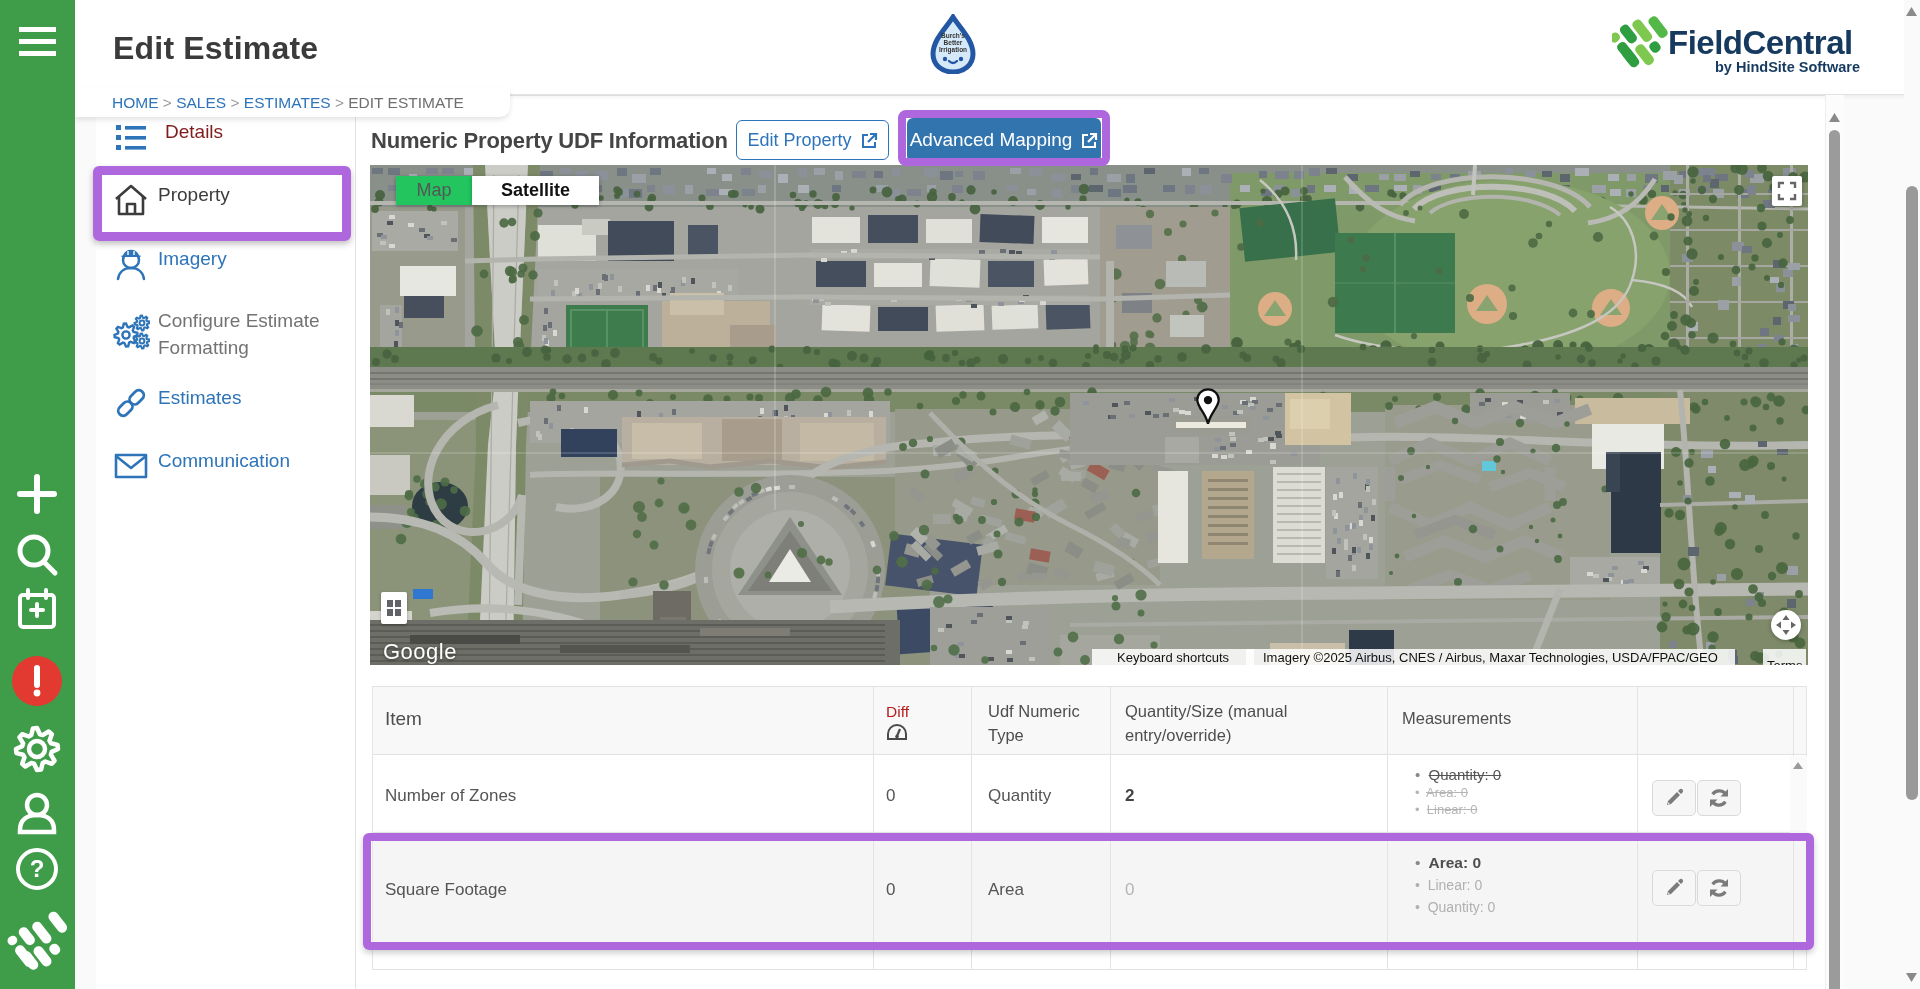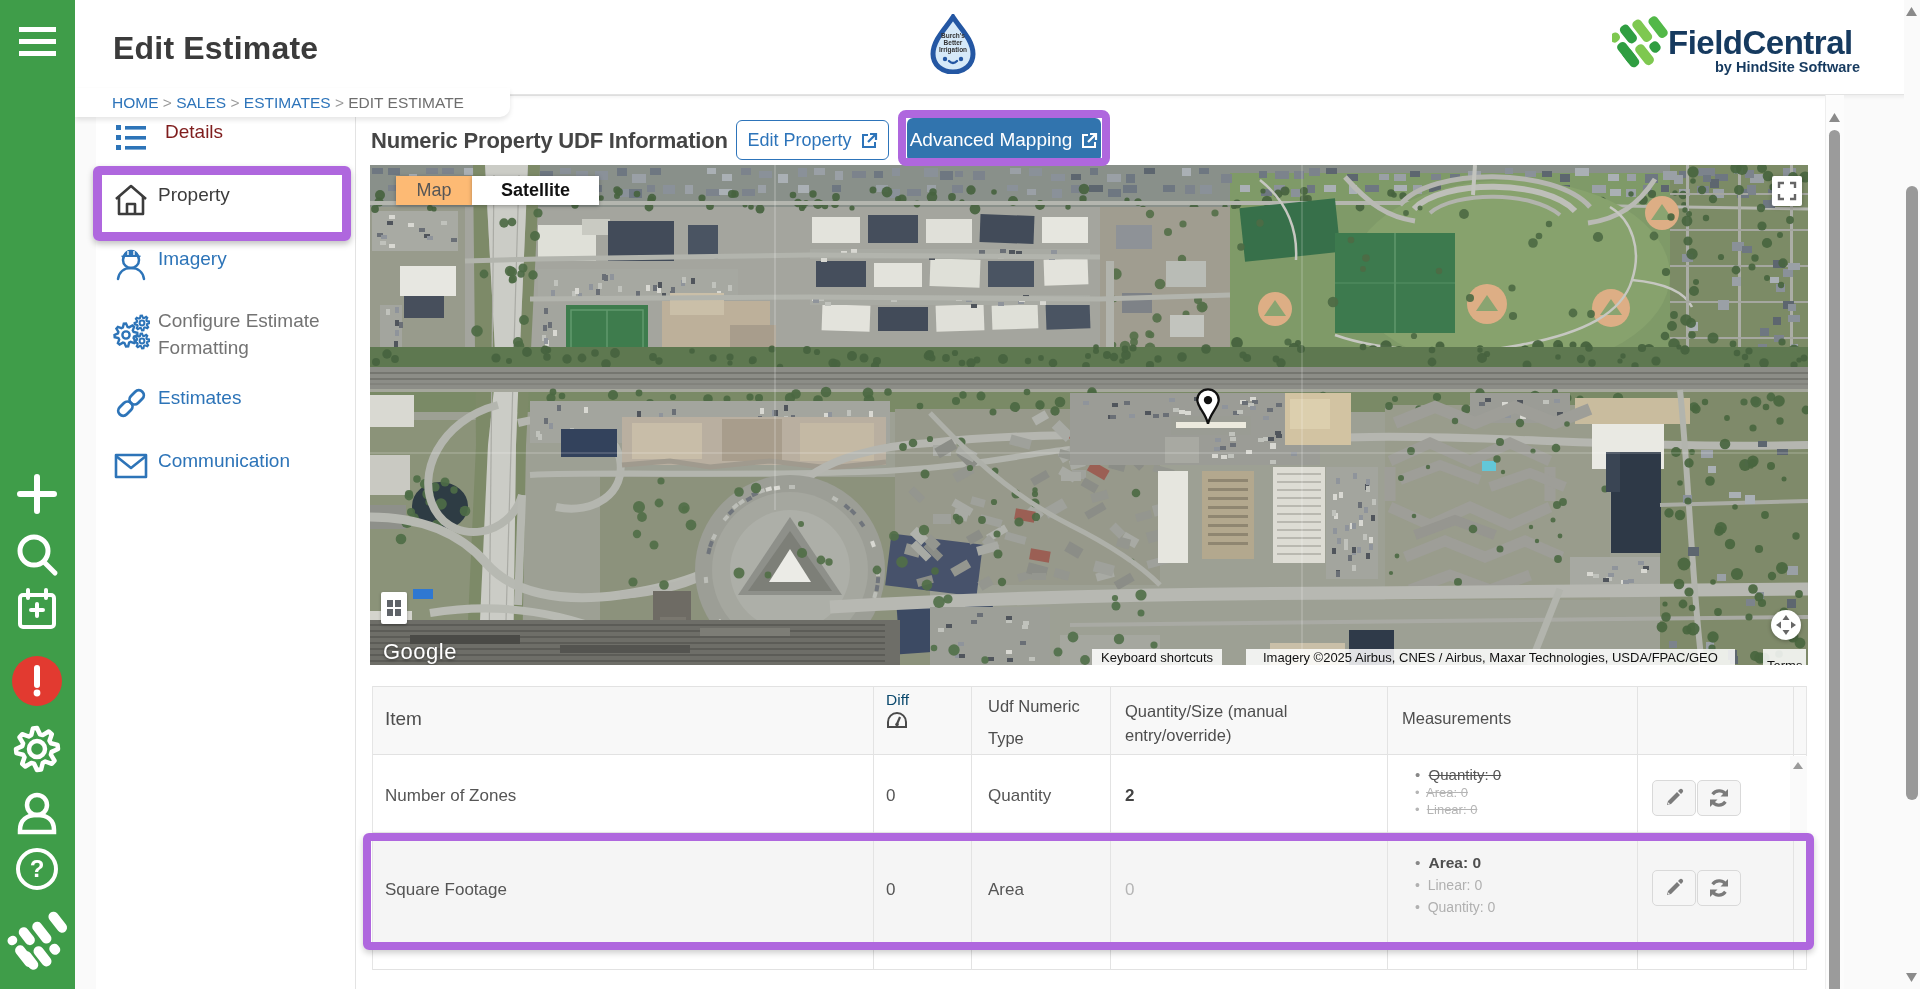--- a/index.html
+++ b/index.html
@@ -1503,21 +1503,21 @@
       <circle cx="771" cy="430" r="5.6" fill="#51704a" opacity="0.92"></circle>
       <circle cx="688" cy="487" r="4.5" fill="#51704a" opacity="0.92"></circle>
       <circle cx="703" cy="472" r="5.4" fill="#51704a" opacity="0.92"></circle>
       <circle cx="578" cy="434" r="4.6" fill="#51704a" opacity="0.92"></circle>
       <line x1="405" y1="0" x2="405" y2="345" stroke="#ffffff" stroke-width="1" opacity="0.35"></line>
       <line x1="932" y1="0" x2="932" y2="500" stroke="#ffffff" stroke-width="1" opacity="0.3"></line>
       <line x1="0" y1="288" x2="1438" y2="288" stroke="#ffffff" stroke-width="1" opacity="0.3"></line>
       <rect x="43" y="424" width="20" height="10" fill="#2f78d2"></rect>
       <rect x="46" y="20" width="14" height="7" fill="#3a80d8"></rect>
     </svg>
- <div class="abs" style="left:26px;top:11px;width:76px;height:29px;background:#fdba74;box-shadow:0 1px 4px rgba(0,0,0,0.3);color:#565656;font-size:18px;display:flex;align-items:center;justify-content:center;font-family:'Liberation Sans'">Map</div>
+ <div class="abs" style="left:26px;top:11px;width:76px;height:29px;background:#22c55e;box-shadow:0 1px 4px rgba(0,0,0,0.3);color:#565656;font-size:18px;display:flex;align-items:center;justify-content:center;font-family:'Liberation Sans'">Map</div>
  <div class="abs" style="left:102px;top:11px;width:127px;height:29px;background:#fff;box-shadow:0 1px 4px rgba(0,0,0,0.3);color:#111;font-size:18px;font-weight:700;display:flex;align-items:center;justify-content:center">Satellite</div>
  <div class="abs" style="left:1402px;top:11px;width:30px;height:30px;background:#fff;border-radius:2px;box-shadow:0 1px 4px rgba(0,0,0,0.3)">
    <svg width="30" height="30" viewBox="0 0 30 30">
         <g stroke="#666" stroke-width="2.4" fill="none">
           <path d="M7 12 V7 H12 M18 7 H23 V12 M23 18 V23 H18 M12 23 H7 V18"></path>
         </g>
       </svg>
  </div>
  <svg class="abs" style="left:825px;top:219px" width="26" height="46" viewBox="0 0 34 50">
       <path d="M17 2 C25 2 31 8 31 16 C31 25 20 33 17 47 C14 33 3 25 3 16 C3 8 9 2 17 2 Z" fill="#fff" stroke="#111" stroke-width="3"></path>
@@ -1527,21 +1527,21 @@
    <svg width="26" height="32" viewBox="0 0 26 32">
         <g fill="#5f6368">
           <rect x="6" y="8" width="6" height="7"></rect>
           <rect x="14" y="8" width="6" height="7"></rect>
           <rect x="6" y="17" width="6" height="7"></rect>
           <rect x="14" y="17" width="6" height="7"></rect>
         </g>
       </svg>
  </div>
  <div class="abs" style="left:13px;top:474px;color:#fff;font-size:22px;letter-spacing:0.5px;text-shadow:0 1px 3px rgba(0,0,0,0.5);font-weight:500">Google</div>
- <div class="abs" style="left:722px;top:484px;height:16px;background:rgba(255,255,255,0.85);color:#111;font-size:13px;display:flex;align-items:center;padding:0 9px">Keyboard shortcuts</div>
+ <div class="abs" style="left:722px;top:484px;height:16px;background:rgba(255,255,255,0.85);color:#111;font-size:13px;display:flex;align-items:center;padding:0 25px">Keyboard shortcuts</div>
  <div class="abs" style="left:876px;top:484px;height:16px;background:rgba(255,255,255,0.85);color:#111;font-size:13px;display:flex;align-items:center;padding:0 17px">Imagery ©2025 Airbus, CNES / Airbus, Maxar Technologies, USDA/FPAC/GEO</div>
  <div class="abs" style="left:1393px;top:484px;height:16px;background:rgba(255,255,255,0.85);color:#111;font-size:13px;display:flex;align-items:center;padding:16px 4px">Terms</div>
  <div class="abs" style="left:1401px;top:445px;width:30px;height:30px;background:#fff;border-radius:50%;box-shadow:0 1px 4px rgba(0,0,0,0.3)">
    <svg width="30" height="30" viewBox="0 0 30 30">
         <g fill="#666">
           <path d="M15 5 l3.5 5 h-7 z"></path>
           <path d="M15 25 l-3.5-5 h7 z"></path>
           <path d="M5 15 l5-3.5 v7 z"></path>
           <path d="M25 15 l-5 3.5 v-7 z"></path>
         </g>
@@ -1556,28 +1556,28 @@
  <div class="abs" style="left:0;top:257px;width:1435px;height:27px;background:#fff;border-bottom:1px solid #e2e2e2"></div>
  <div class="abs" style="left:0;top:0;width:1px;height:284px;background:#e5e5e5"></div>
  <div class="abs" style="left:1434px;top:0;width:1px;height:284px;background:#e5e5e5"></div>
  <div class="abs" style="left:501px;top:0;width:1px;height:284px;background:#e3e3e3"></div>
  <div class="abs" style="left:599px;top:0;width:1px;height:284px;background:#e3e3e3"></div>
  <div class="abs" style="left:738px;top:0;width:1px;height:284px;background:#e3e3e3"></div>
  <div class="abs" style="left:1015px;top:0;width:1px;height:284px;background:#e3e3e3"></div>
  <div class="abs" style="left:1265px;top:0;width:1px;height:284px;background:#e3e3e3"></div>
  <div class="abs" style="left:1421px;top:0;width:1px;height:284px;background:#e3e3e3"></div>
  <div class="abs" style="left:13px;top:22px;font-size:19px;color:#4e4e4e">Item</div>
- <div class="abs" style="left:514px;top:5px;font-size:15.5px;color:#0c4a6e">Diff<svg width="22" height="18" viewBox="0 0 22 18" style="display:block;margin-top:2px">
+ <div class="abs" style="left:514px;top:17px;font-size:15.5px;color:#b91c1c">Diff<svg width="22" height="18" viewBox="0 0 22 18" style="display:block;margin-top:2px">
         <g stroke="#4a4a4a" stroke-width="2" fill="none">
           <path d="M2 16 V11 a9 9 0 0 1 18 0 V16 Z"></path>
           <path d="M11 13 L14 6" stroke-width="2.2"></path>
           <circle cx="11" cy="13.5" r="1.8" fill="#4a4a4a" stroke="none"></circle>
         </g>
       </svg></div>
- <div class="abs" style="left:616px;top:4px;font-size:16.5px;color:#4e4e4e;line-height:32px">Udf Numeric<br>Type</div>
+ <div class="abs" style="left:616px;top:13px;font-size:16.5px;color:#4e4e4e;line-height:24px">Udf Numeric<br>Type</div>
  <div class="abs" style="left:753px;top:13px;font-size:16.5px;color:#4e4e4e;line-height:24px">Quantity/Size (manual<br>entry/override)</div>
  <div class="abs" style="left:1030px;top:23px;font-size:16.5px;color:#4e4e4e">Measurements</div>
  <div class="abs" style="left:13px;top:100px;font-size:17px">Number of Zones</div>
  <div class="abs" style="left:514px;top:100px;font-size:17px">0</div>
  <div class="abs" style="left:616px;top:100px;font-size:17px">Quantity</div>
  <div class="abs" style="left:753px;top:100px;font-size:17px;font-weight:700;color:#444">2</div>
  <div class="abs" style="left:1043px;top:80px;font-size:15px;color:#555"><span style="color:#888">•</span>&nbsp; <s>Quantity: 0</s></div>
  <div class="abs" style="left:1043px;top:99px;font-size:13px;color:#b5b5b5">•&nbsp; <s>Area: 0</s></div>
  <div class="abs" style="left:1043px;top:116px;font-size:13px;color:#b5b5b5">•&nbsp; <s>Linear: 0</s></div>
  <div class="abs" style="left:13px;top:194px;font-size:17px">Square Footage</div>

